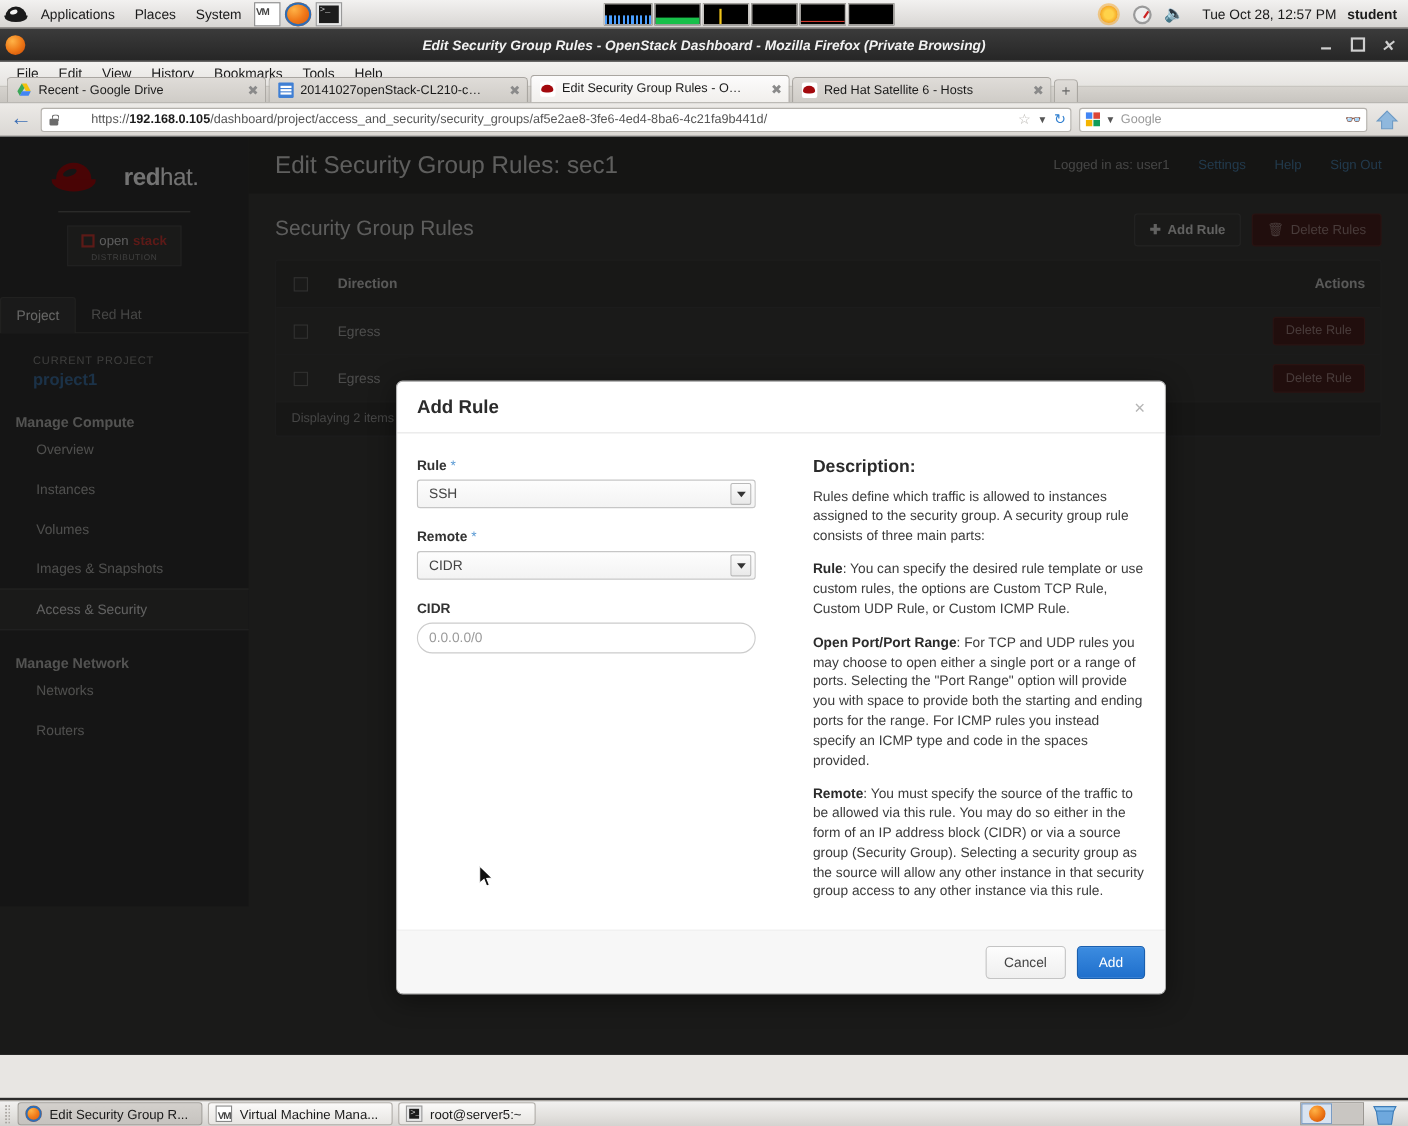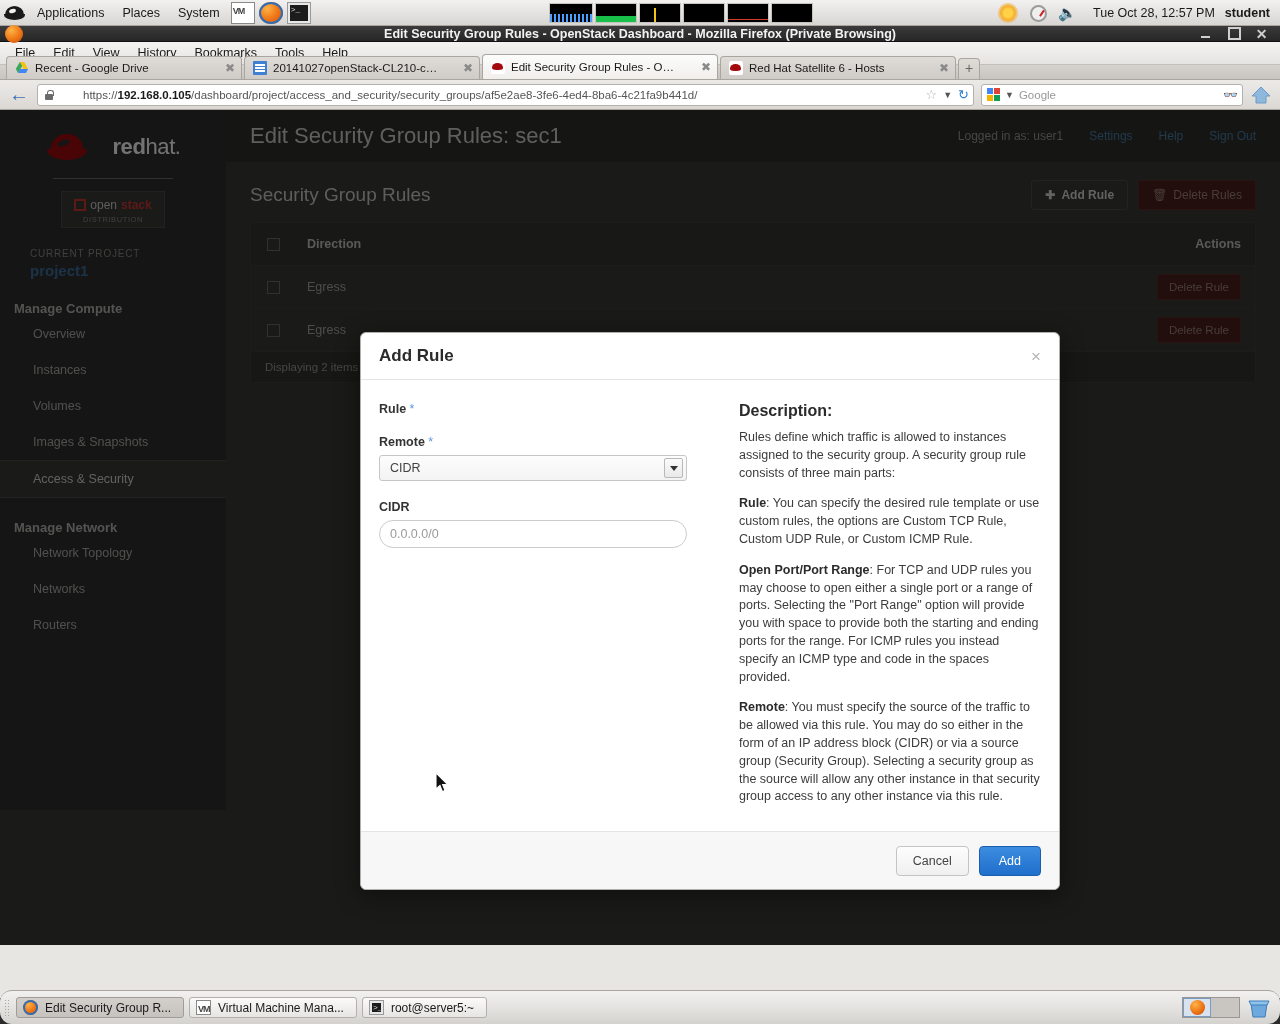--- a/index.html
+++ b/index.html
@@ -64,23 +64,23 @@
     background:#cc2222; transform-origin: bottom center; transform: rotate(35deg); }
   .spk { font-size:15px; color:#3a3a3a; line-height:22px; }
 
   #panel-clock { font-size:12.5px; color:#1a1a1a; padding:0 10px; }
   #panel-user { font-size:12.5px; font-weight:bold; color:#1a1a1a; padding-right:10px; }
 
   
   #ff-window { position:absolute; left:0; top:26px; width:1280px; height:972px; background:#e8e6e3; }
 
   #ff-titlebar {
-    height: 16px; background: linear-gradient(to bottom,#3b3b3b,#262626);
+    height: 30px; background: linear-gradient(to bottom,#3b3b3b,#262626);
     border-bottom:1px solid #111; display:flex; align-items:center;
-    color:#f2f2f2; font-size:12.5px; position:relative;
+    color:#f2f2f2; font-size:12.5px; position:relative;font-style:italic;
   }
   #ff-titlebar .tb-icon { width:18px;height:18px;margin-left:5px;border-radius:50%;
     background: radial-gradient(circle at 35% 30%, #ffb347 0%, #ef7a18 50%, #c94603 100%);}
   #ff-title { position:absolute; left:0; right:0; text-align:center; font-weight:bold; font-size:12.5px; pointer-events:none;}
   .wbtns { margin-left:auto; display:flex; align-items:center; gap:14px; padding-right:12px; z-index:2;}
   .wbtn { color:#cfcfcf; font-size:12px; width:13px; text-align:center; line-height:12px;}
   .wbtn.min::after{content:"";display:block;width:9px;height:2px;background:#cfcfcf;margin-top:7px;}
   .wbtn.max::after{content:"";display:block;width:9px;height:9px;border:2px solid #cfcfcf;}
   .wbtn.cls{font-size:14px; font-weight:bold;}
 
@@ -147,21 +147,21 @@
   .rh-shadowman .h { position:absolute; left:6px; top:4px; width:32px; height:22px;
     background:#a3090d; border-radius:55% 55% 46% 46% / 72% 72% 34% 34%; }
   .rh-shadowman .b { position:absolute; left:2px; top:19px; width:40px; height:11px;
     background:#a3090d; border-radius:0 0 55% 55% / 0 0 100% 100%; }
   .rh-shadowman .s { position:absolute; left:12px; top:10px; width:13px; height:6px;
     background:#30302f; border-radius:50%; transform:rotate(-20deg); }
   .rh-brand .rtxt { font-size:22px; color:#fff; letter-spacing:-0.4px;}
   .rh-brand .rtxt b { font-weight:bold; }
   .rh-brand .rtxt i { font-style:normal; font-weight:normal; }
   .rh-rule { width:120px; height:1px; background:#6a6a68; margin:14px auto 0; }
-  .os-badge { width:104px; margin:12px auto 0; background:#3a3a39; border:1px solid #4b4b4a;
+  .os-badge { width:104px; margin:12px auto 16px; background:#3a3a39; border:1px solid #4b4b4a;
     text-align:center; padding:6px 0 3px; }
   .os-badge .osline { font-size:12px; color:#cfcfcf; display:flex; align-items:center; justify-content:center; gap:4px;}
   .os-badge .osq { width:12px;height:12px;border:2.5px solid #cc3a33; display:inline-block;}
   .os-badge .osline b { color:#cc3a33; }
   .os-badge .distrib { font-size:7.5px; color:#8e8e8c; letter-spacing:0.6px; margin-top:3px;}
 
   .proj-tabs { display:flex; margin-top:28px; border-bottom:1px solid #4a4a48; }
   .proj-tab { padding:9px 14px; font-size:12.5px; color:#9b9b99; }
   .proj-tab.active { background:#3b3b3a; color:#e4e4e2; border:1px solid #4a4a48; border-bottom:none;
     margin-bottom:-1px; border-radius:3px 3px 0 0;}
@@ -253,23 +253,23 @@
     display:flex; align-items:center; justify-content:flex-end; gap:10px; padding-right:18px; }
   .btn-cancel { background:linear-gradient(to bottom,#fdfdfd,#efefef); border:1px solid #c4c4c4;
     border-radius:4px; font-size:12.5px; color:#444; padding:7px 16px; }
   .btn-add { background:linear-gradient(to bottom,#3c8ce0,#1f6fcc); border:1px solid #1a5fae;
     border-radius:4px; font-size:12.5px; color:#fff; padding:7px 19px; }
 
   
   #cursor { position:absolute; left:436px; top:663px; width:14px; height:21px; z-index:50; }
 
   
-  #taskbar { position:absolute; left:0; bottom:0; width:1280px; height:34px;
+  #taskbar { position:absolute; left:0; bottom:0; width:1280px; height:24px;
     background:linear-gradient(to bottom,#f2f1f0 0%,#e2e0dd 60%,#d4d2cf 100%);
-    border-top:1px solid #a8a49f; display:flex; align-items:center; padding:0 4px; gap:5px;border-radius:12px; }
+    border-top:1px solid #a8a49f; display:flex; align-items:center; padding:0 4px; gap:5px; }
   .grip { width:5px; height:18px; margin-right:2px;
     background-image: radial-gradient(#a8a49f 1px, transparent 1px);
     background-size:3px 3px; }
   .tbtn { height:21px; display:flex; align-items:center; gap:7px; padding:0 12px 0 6px;
     border:1px solid #b3b0ab; border-radius:3px; font-size:12px; color:#1a1a1a;
     background:linear-gradient(to bottom,#fbfaf9,#e7e5e2); }
   .tbtn.pressed { background:linear-gradient(to bottom,#d3d0cc,#c6c3bf); border-color:#a09d98; }
   .tbtn .ti { width:15px;height:15px;flex:none; position:relative;}
   .tray-right { margin-left:auto; display:flex; align-items:center; gap:8px; padding-right:6px;}
   .wsswitch { display:flex; border:1px solid #9a9792; }
@@ -431,35 +431,38 @@
           <div class="os-badge">
             <div class="osline">
               <span class="osq"></span>
               <span>open</span>
                 <b>stack</b>
             </div>
             <div class="distrib">DISTRIBUTION</div>
           </div>
         </div>
 
+        <div class="proj-tabs">
+          <div class="proj-tab active">Project</div>
+          <div class="proj-tab">Red Hat</div>
+        </div>
 
         <div class="cur-proj">
           <div class="cp-label">CURRENT PROJECT</div>
           <div class="cp-name">project1</div>
         </div>
 
         <div class="nav-group">Manage Compute</div>
         <div class="nav-item">Overview</div>
         <div class="nav-item">Instances</div>
         <div class="nav-item">Volumes</div>
         <div class="nav-item">Images &amp; Snapshots</div>
         <div class="nav-item active">Access &amp; Security</div>
 
         <div class="nav-group">Manage Network</div>
-        <div class="nav-item">Network Topology</div>
         <div class="nav-item">Networks</div>
         <div class="nav-item">Routers</div>
       </div>
 
       <div id="dash-main">
         <div id="dash-header">
           <div id="dash-title">
             <span>Edit Security Group Rules: </span><b>sec1</b>
           </div>
           <div class="hdr-right">
@@ -525,20 +528,24 @@
         </div>
 
         <div id="modal-body">
           <div id="form-col">
 
             <div class="fgroup">
               <div class="flabel">
                 <span>Rule</span>
                 <span class="req">*</span>
               </div>
+              <div class="fselect">
+                <span>SSH</span>
+                <span class="arrowbox"></span>
+              </div>
             </div>
 
             <div class="fgroup">
               <div class="flabel">
                 <span>Remote</span>
                 <span class="req">*</span>
               </div>
               <div class="fselect">
                 <span>CIDR</span>
                 <span class="arrowbox"></span>

